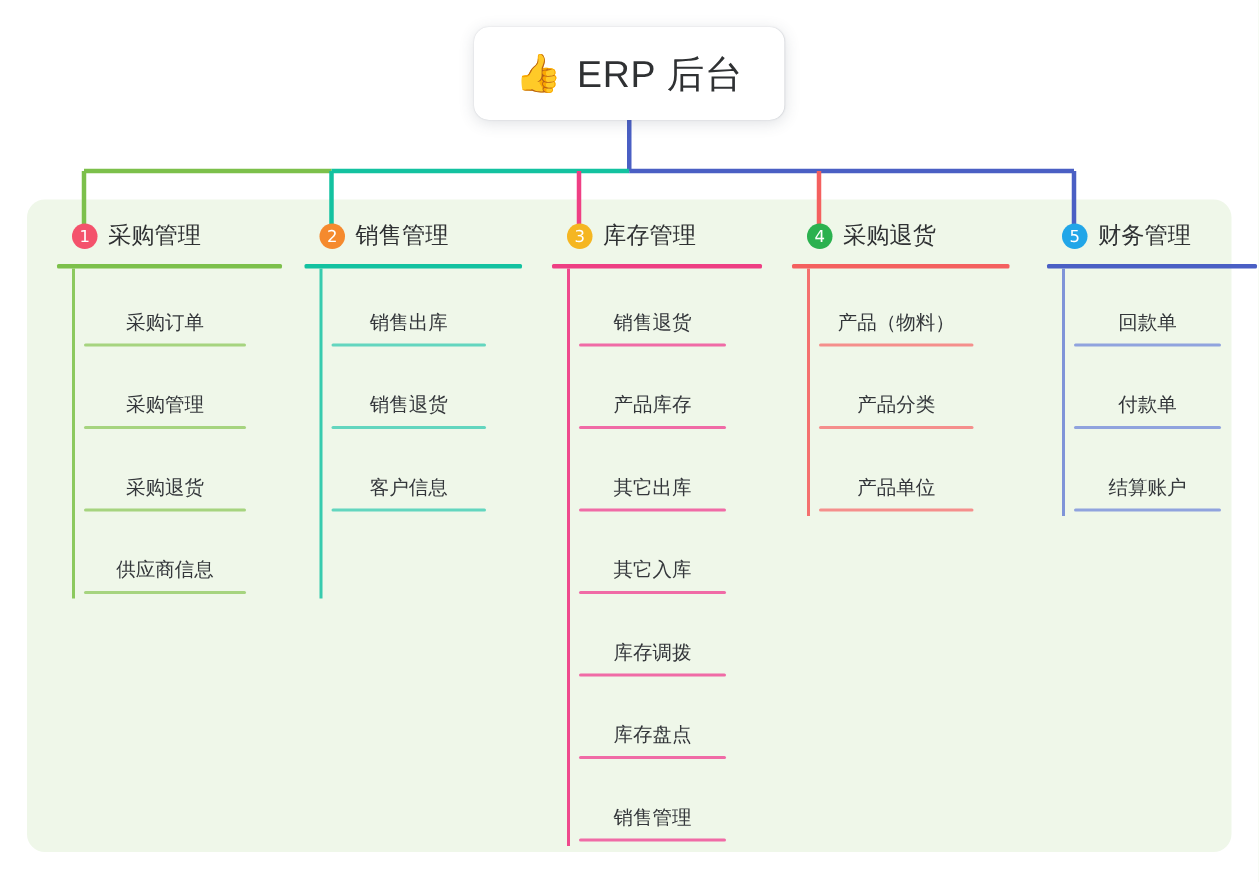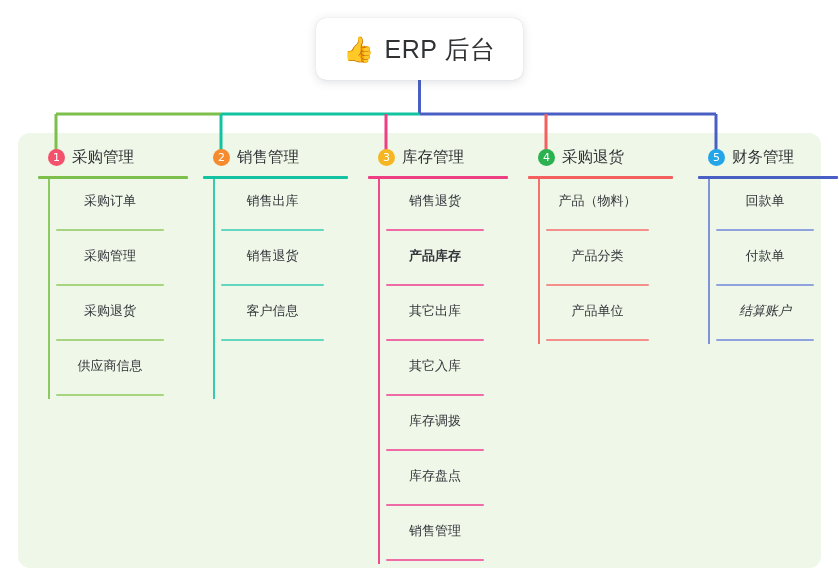--- a/index.html
+++ b/index.html
@@ -39,21 +39,21 @@
     color:#fff;font-size:11px;line-height:17px;text-align:center;
     flex:0 0 auto;font-family:"DejaVu Sans",sans-serif;
   }
   .col-title{font-size:15.5px;color:#2f3133;white-space:nowrap;}
   .head-rule{height:3px;margin-top:7px;border-radius:1px;}
 
   .leaves{position:relative;margin-top:0;padding-left:10px;}
   .spine{position:absolute;left:10px;top:0;bottom:0;width:2px;}
   .leaf{position:relative;height:55px;}
   .leaf-text{
-    position:absolute;left:0;right:0;bottom:24px;
+    position:absolute;left:0;right:0;bottom:10px;
     font-size:13px;color:#33363a;text-align:center;white-space:nowrap;
   }
   .leaf-rule{position:absolute;left:0;bottom:3px;height:2px;width:100%;border-radius:1px;}
 </style>
 </head>
 <body>
 
 <div id="stage">
 
   <div class="panel"></div>
@@ -129,21 +129,21 @@
           <span class="badge" style="background: rgb(245, 182, 34);">3</span>
           <span class="col-title">库存管理</span>
         </div>
         <div class="head-rule" style="background: rgb(238, 63, 131); width: 140px;"></div>
         <div class="leaves">
           <div class="spine" style="background: rgb(239, 74, 141); height: 385px;"></div>
           <div class="leaf" style="width: 98px; margin-left: 8px;">
             <div class="leaf-text">销售退货</div>
             <div class="leaf-rule" style="background: rgb(240, 107, 166);"></div>
           </div>
-          <div class="leaf" style="width: 98px; margin-left: 8px; font-weight: bold;">
+          <div class="leaf" style="width: 98px; margin-left: 8px;">
             <div class="leaf-text">产品库存</div>
             <div class="leaf-rule" style="background: rgb(240, 107, 166);"></div>
           </div>
           <div class="leaf" style="width: 98px; margin-left: 8px;">
             <div class="leaf-text">其它出库</div>
             <div class="leaf-rule" style="background: rgb(240, 107, 166);"></div>
           </div>
           <div class="leaf" style="width: 98px; margin-left: 8px;">
             <div class="leaf-text">其它入库</div>
             <div class="leaf-rule" style="background: rgb(240, 107, 166);"></div>
@@ -193,20 +193,20 @@
         <div class="leaves">
           <div class="spine" style="background: rgb(127, 148, 216); height: 165px;"></div>
           <div class="leaf" style="width: 98px; margin-left: 8px;">
             <div class="leaf-text">回款单</div>
             <div class="leaf-rule" style="background: rgb(144, 163, 222);"></div>
           </div>
           <div class="leaf" style="width: 98px; margin-left: 8px;">
             <div class="leaf-text">付款单</div>
             <div class="leaf-rule" style="background: rgb(144, 163, 222);"></div>
           </div>
-          <div class="leaf" style="width: 98px; margin-left: 8px; font-style: italic;">
+          <div class="leaf" style="width: 98px; margin-left: 8px;">
             <div class="leaf-text">结算账户</div>
             <div class="leaf-rule" style="background: rgb(144, 163, 222);"></div>
           </div>
         </div>
       </div>
     </div>
 </div>
 
 </body></html>

